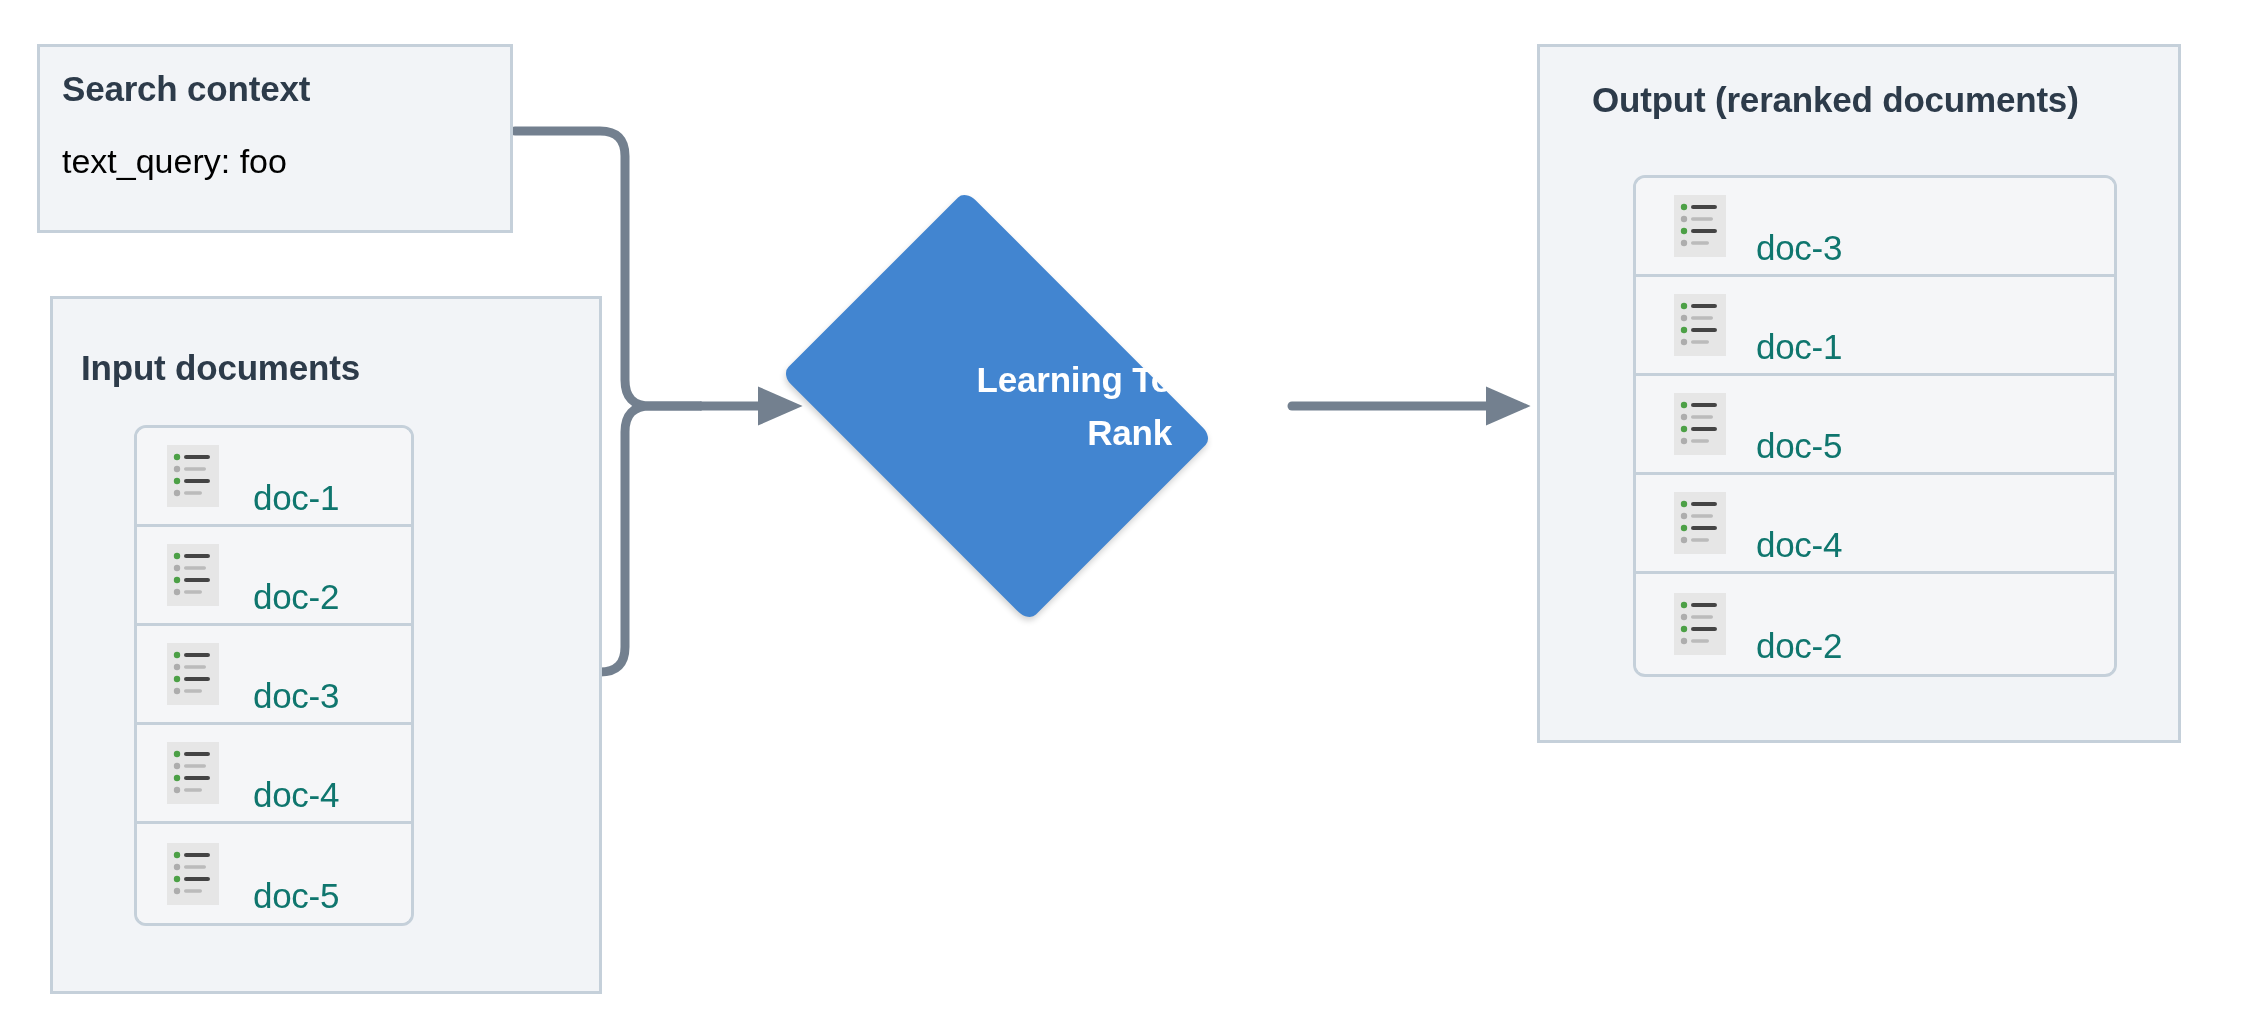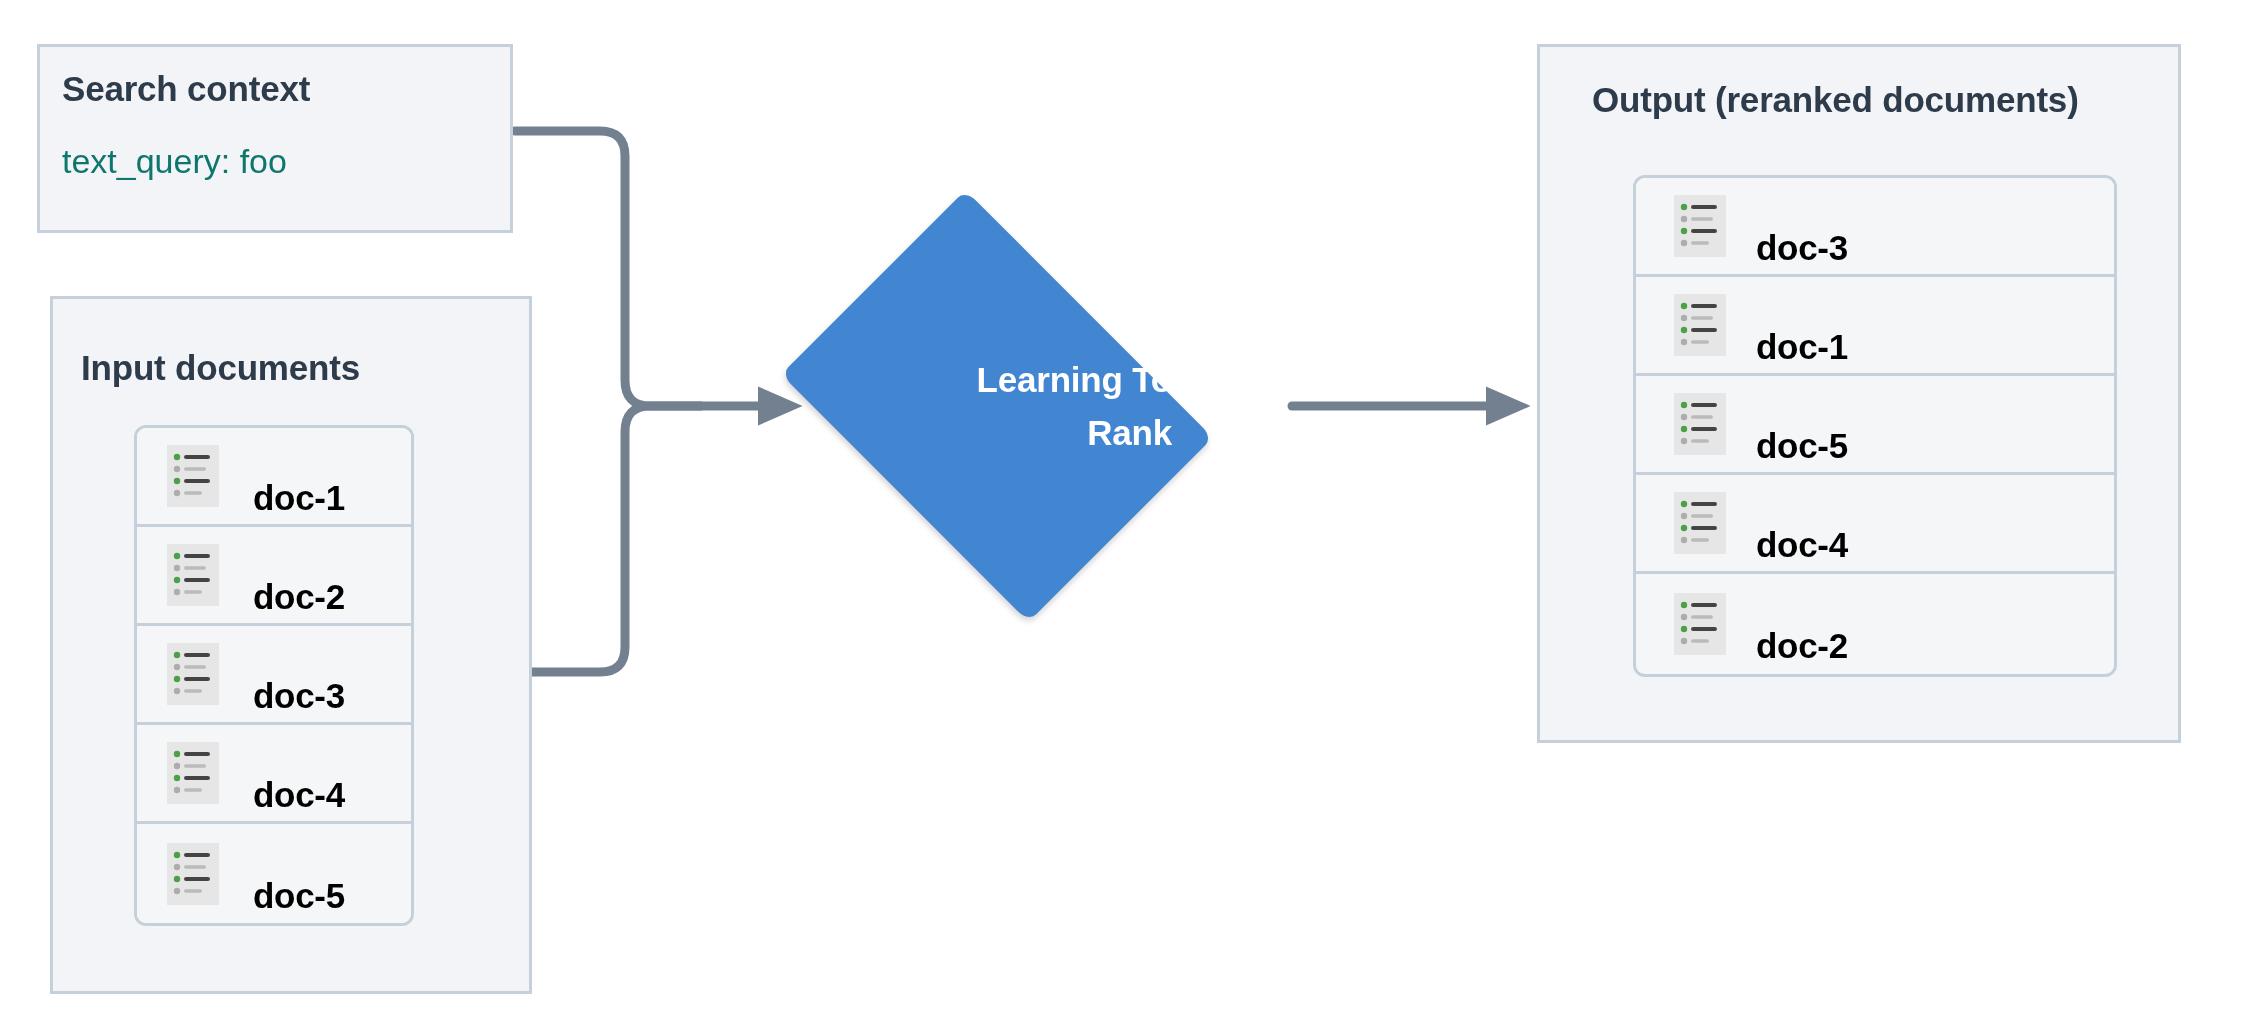--- a/index.html
+++ b/index.html
@@ -31,31 +31,31 @@
   .panel-title {
     position: absolute;
     font-weight: bold;
     color: #2d3b4a;
     white-space: nowrap;
     letter-spacing: -0.2px;
   }
   .panel-sub {
     position: absolute;
     font-weight: normal;
-    color: #0f766e;
+    color: #000000;
     white-space: nowrap;
   }
 
   
   #search-context-panel { left: 37px;  top: 44px;  width: 476px; height: 189px; }
   #search-context-title  { left: 22px; top: 22px;  font-size: 35px; }
   #search-context-query  { left: 22px; top: 95px;  font-size: 34px; }
 
   
-  #input-documents-panel { left: 50px; top: 296px; width: 482px; height: 698px; }
+  #input-documents-panel { left: 50px; top: 296px; width: 552px; height: 698px; }
   #input-documents-title { left: 28px; top: 49px;  font-size: 35px; }
 
   
   #output-panel       { left: 1537px; top: 44px;  width: 644px; height: 699px; }
   #output-panel-title { left: 32px;   top: 33px;  font-size: 35px; margin-left: 20px; }
 
   
   .doc-list {
     position: absolute;
     background: #f5f6f8;
@@ -74,22 +74,22 @@
     border-bottom: 3px solid #c5d0da;
     box-sizing: border-box;
     padding-left: 30px;
     background: #f5f6f8;
   }
   .doc-row:last-child { border-bottom: none; }
   #output-doc-list .doc-row { padding-left: 38px; }
 
   .doc-label {
     font-size: 35px;
-    font-weight: bold;
-    color: #000000;
+    font-weight: normal;
+    color: #0f766e;
     margin-left: 34px;
     white-space: nowrap;
     letter-spacing: -0.3px;
     margin-top: 44px;
   }
   #output-doc-list .doc-label { margin-left: 30px; }
 
   
   .doc-icon {
     flex: 0 0 auto;

